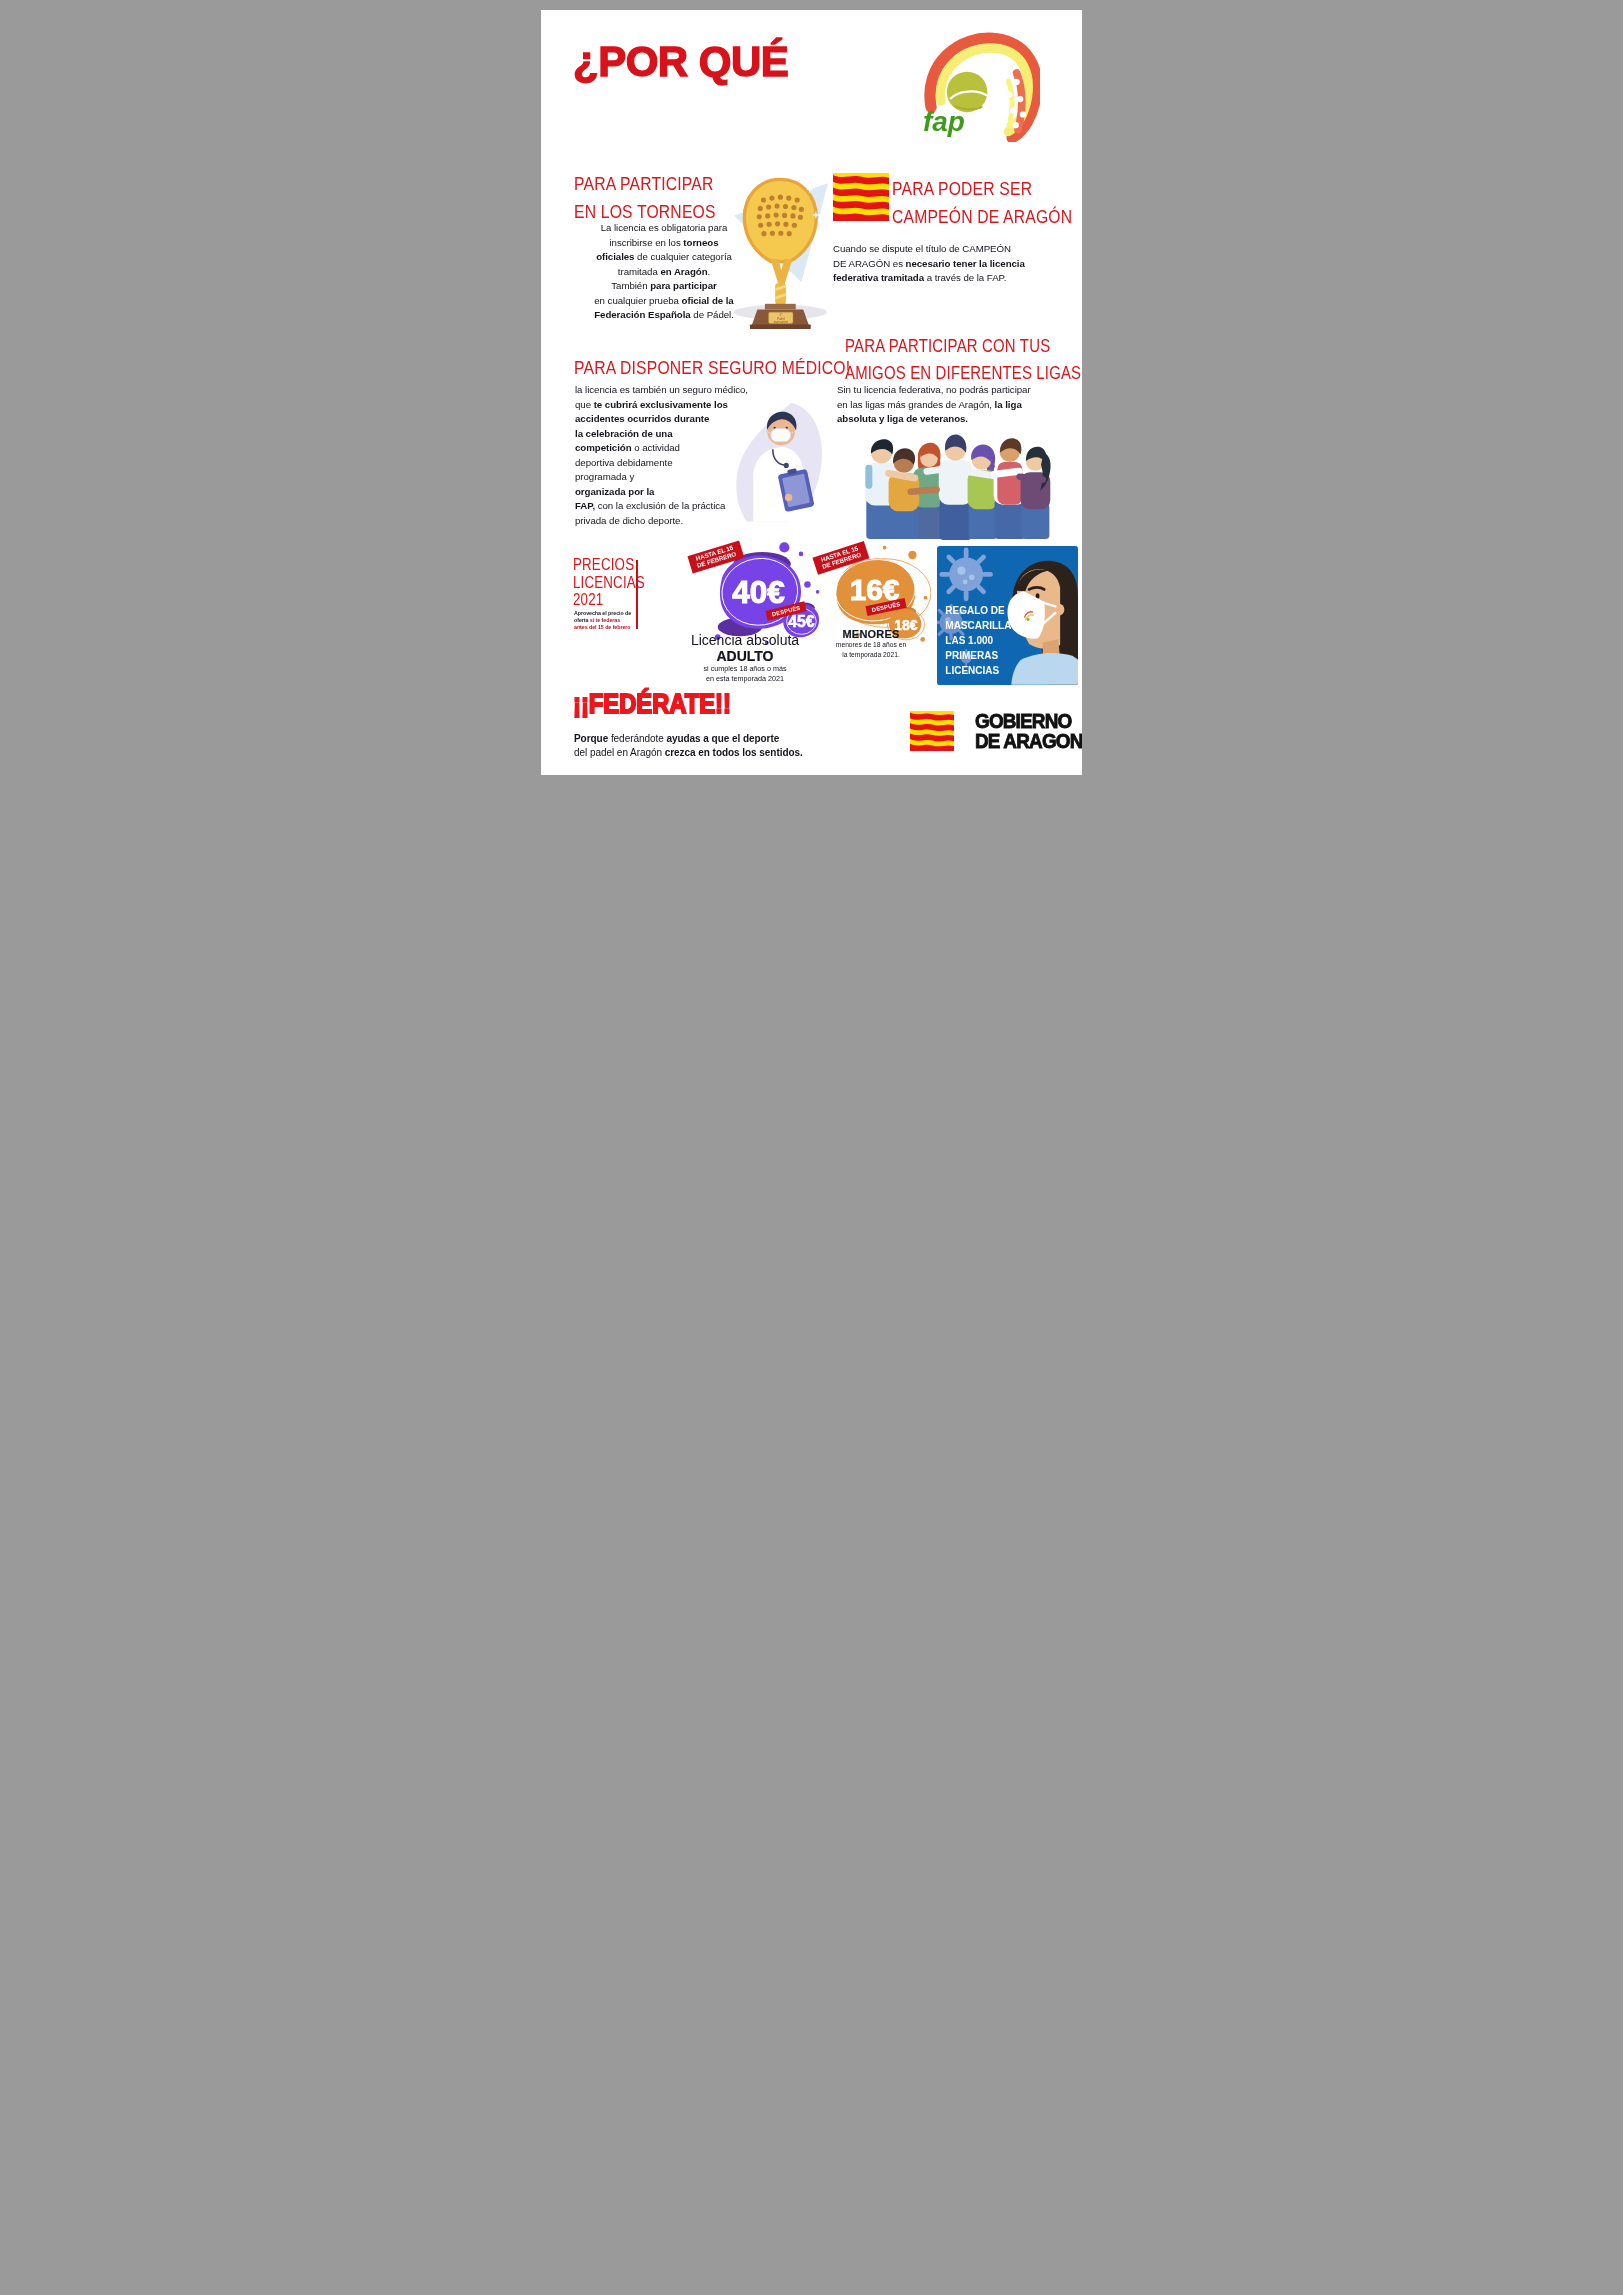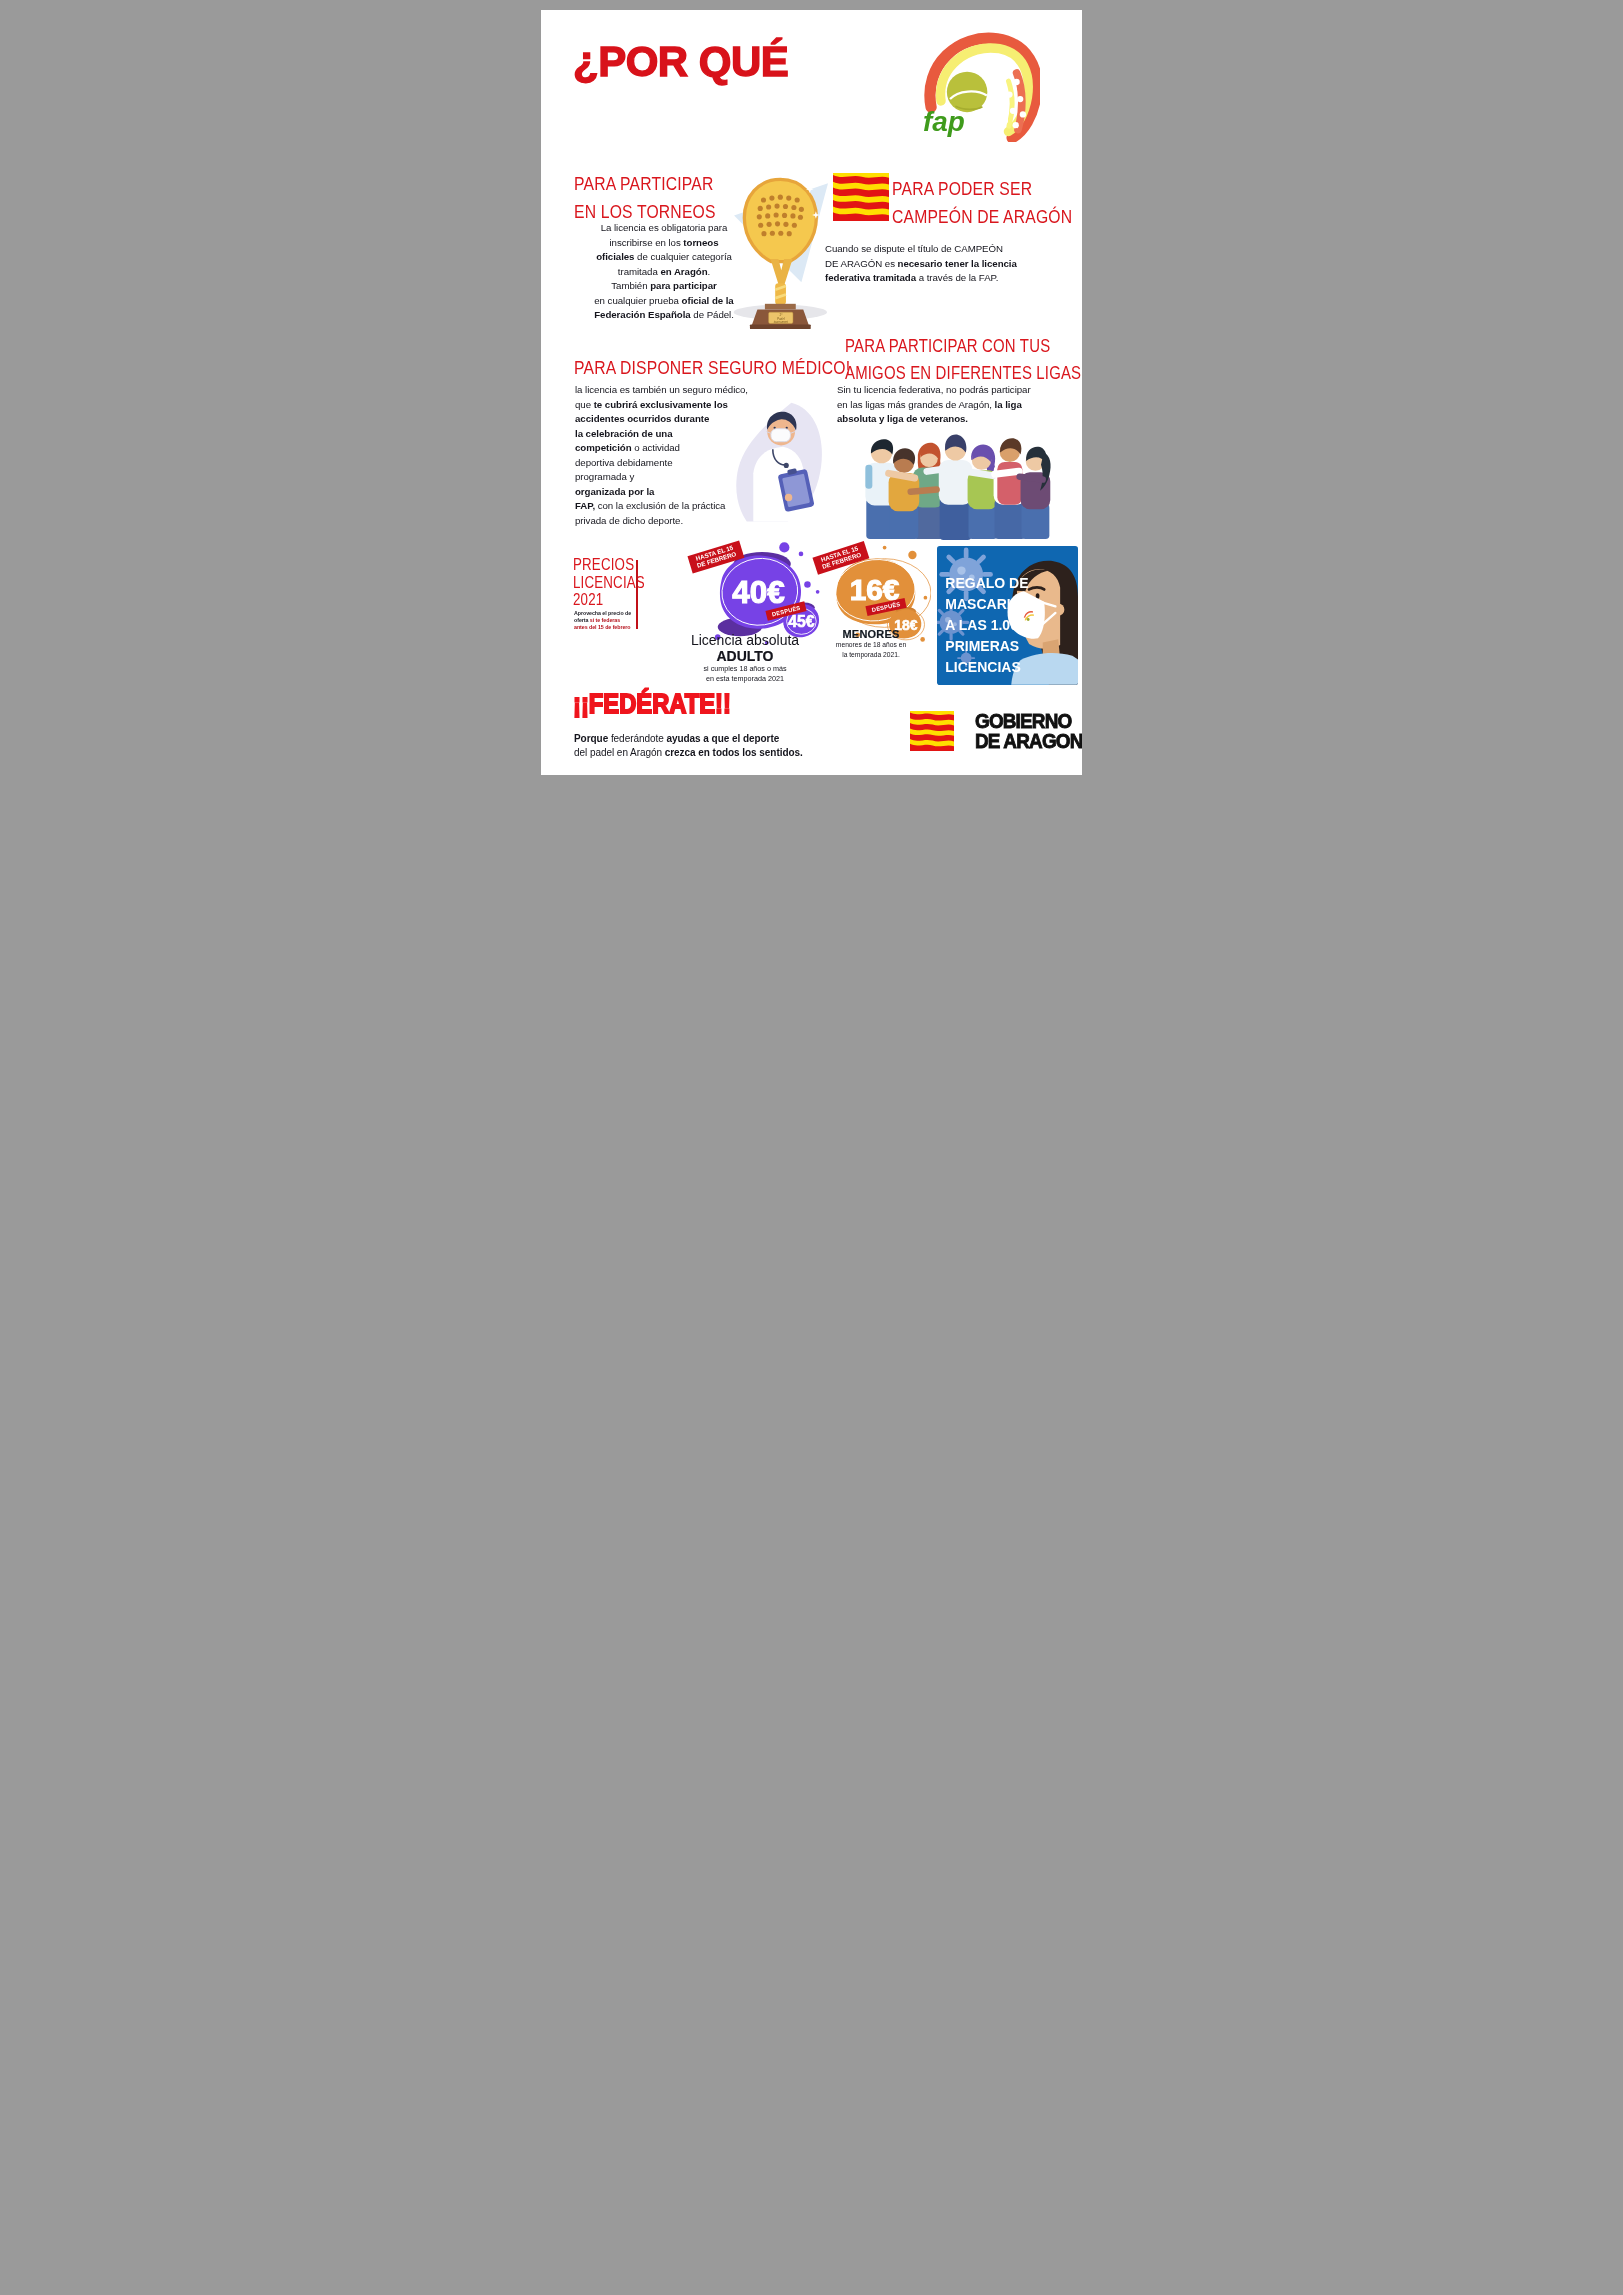--- a/index.html
+++ b/index.html
@@ -20,21 +20,21 @@
   .h-campeon { left:351px; top:165px; }
   .h-seguro  { left:33px; top:344px; }
   .h-ligas   { left:304px; top:323px; font-size:17.6px; line-height:1.55; }
   .h-precios { left:32px; top:546px; font-size:15.7px; line-height:1.13; }
 
   
   p { margin:0; font-size:9.7px; line-height:1.5; color:#15151d; letter-spacing:-0.05px; }
   p b { font-weight:700; }
   .seg-red { color:#b5121c; }
   .p-torneos { left:33px;  top:211px; width:180px;text-align:center; }
-  .p-campeon { left:284px; top:232px; width:243px; }
+  .p-campeon { left:292px; top:232px; width:243px; }
   .p-seguro  { left:34px;  top:373px; width:231px; }
   .p-ligas   { left:296px; top:373px; width:243px; }
 
   
   .fap-logo { left:364px; top:12px;  width:135px; height:120px; }
   .trophy   { left:190px; top:161px; width:101px; height:159px; }
   .flag-campeon { left:292px; top:163px; width:56px; height:48px; }
   .doctor   { left:184px; top:389px; width:103px; height:130px; }
   .friends  { left:316px; top:424px; width:197px; height:106px; }
 
@@ -62,21 +62,21 @@
   .cap-main  { font-size:14px; color:#15151d; }
   .cap-main b { font-weight:700; -webkit-text-stroke:0.2px #15151d; }
   .cap-sub   { font-size:7.2px; line-height:1.42; color:#15151d; }
   .cap-title { font-size:11px; font-weight:700; -webkit-text-stroke:0.2px #131a22; color:#131a22; letter-spacing:0.2px; }
   .cap-menores .cap-sub { font-size:6.7px; }
 
   .mask-card { left:396px; top:536px; width:141px; height:139px; background:#0f67b1;
                border-radius:2.8px; overflow:hidden; }
   .mask-card svg { position:absolute; left:0; top:0; width:100%; height:100%; }
   .mask-text { position:absolute; left:8.3px; bottom:7.4px; width:88px; color:#fff;
-               font-size:14px; font-weight:700; line-height:1.5; }
+               font-size:10px; font-weight:700; line-height:1.5; }
 
   
   .federate { left:32px; top:679px; font-size:27px; font-weight:700; color:#ef151d;
               -webkit-text-stroke:1.9px #ef151d; transform:scaleX(.88); transform-origin:left top;
               white-space:nowrap; }
   .p-cierre { left:33px; top:722px; width:278px; font-size:10px; line-height:1.4; }
   .gobierno { left:369px; top:701px; display:flex; gap:21px; align-items:flex-start; }
   .gob-flag { width:44px; height:40px; flex:0 0 auto; }
   .gob-text { font-size:21px; font-weight:700; color:#111; -webkit-text-stroke:0.9px #111;
               line-height:.95; letter-spacing:-0.9px; transform:scaleX(.9); transform-origin:left top;

